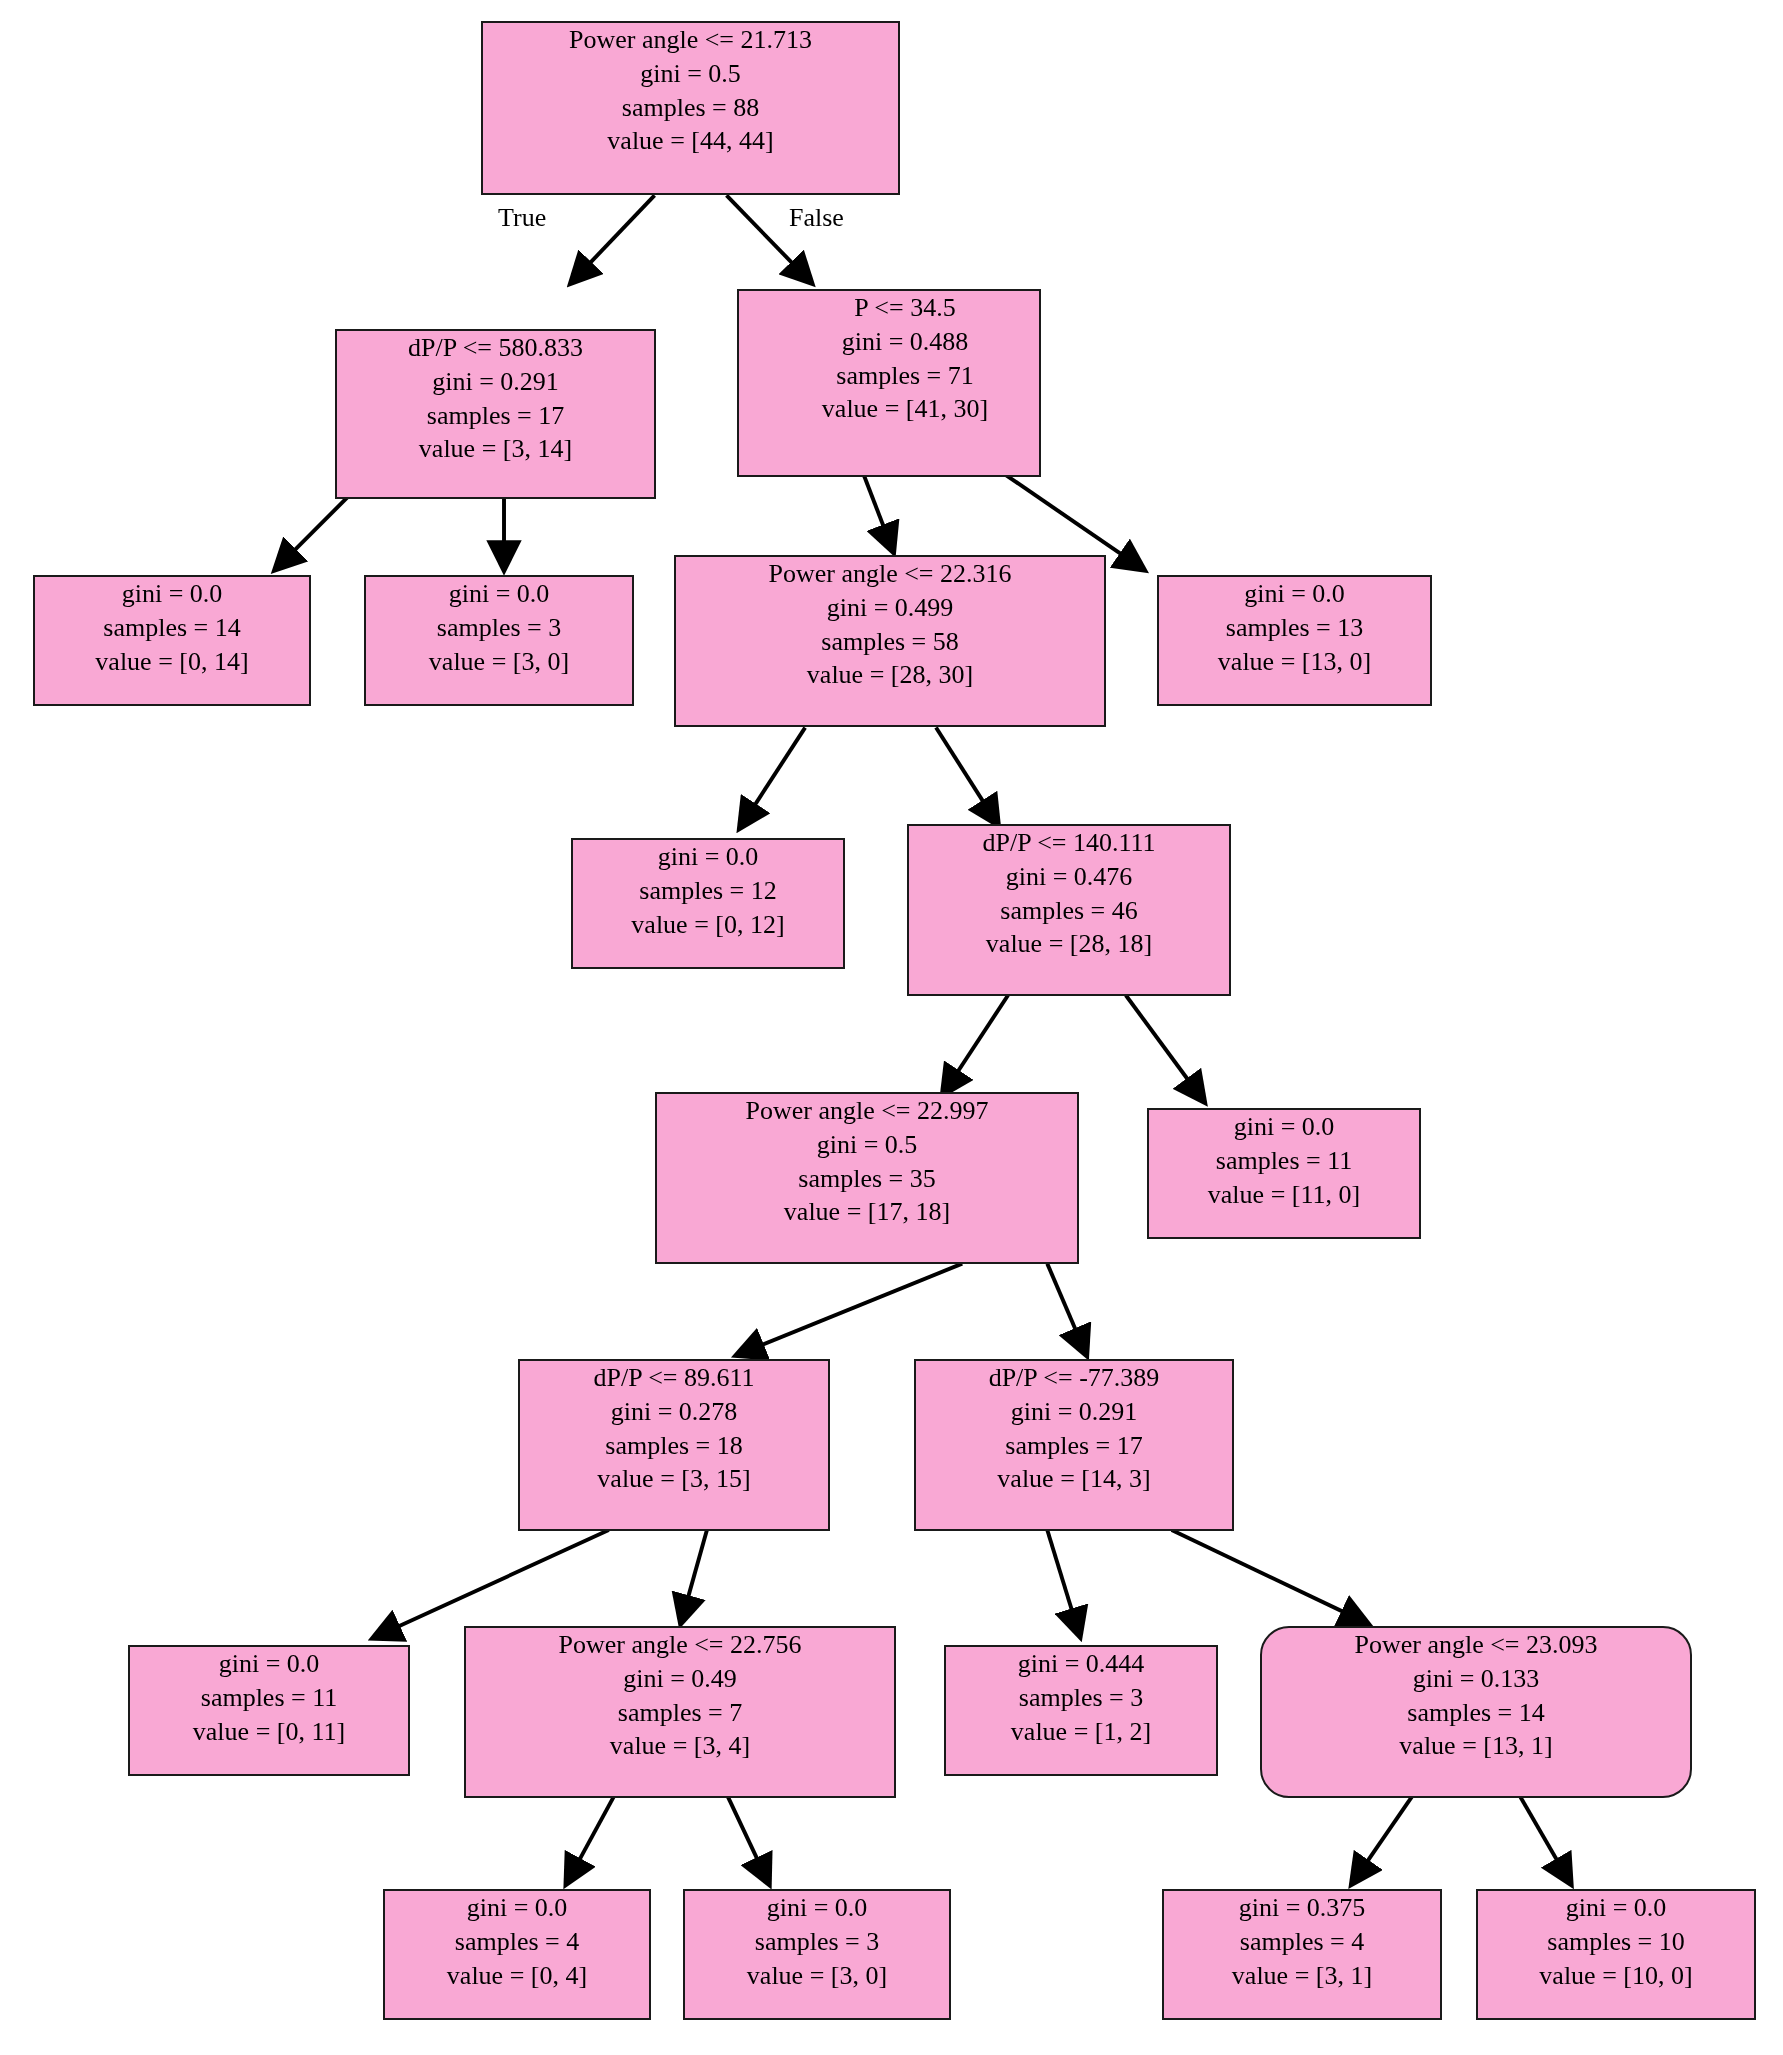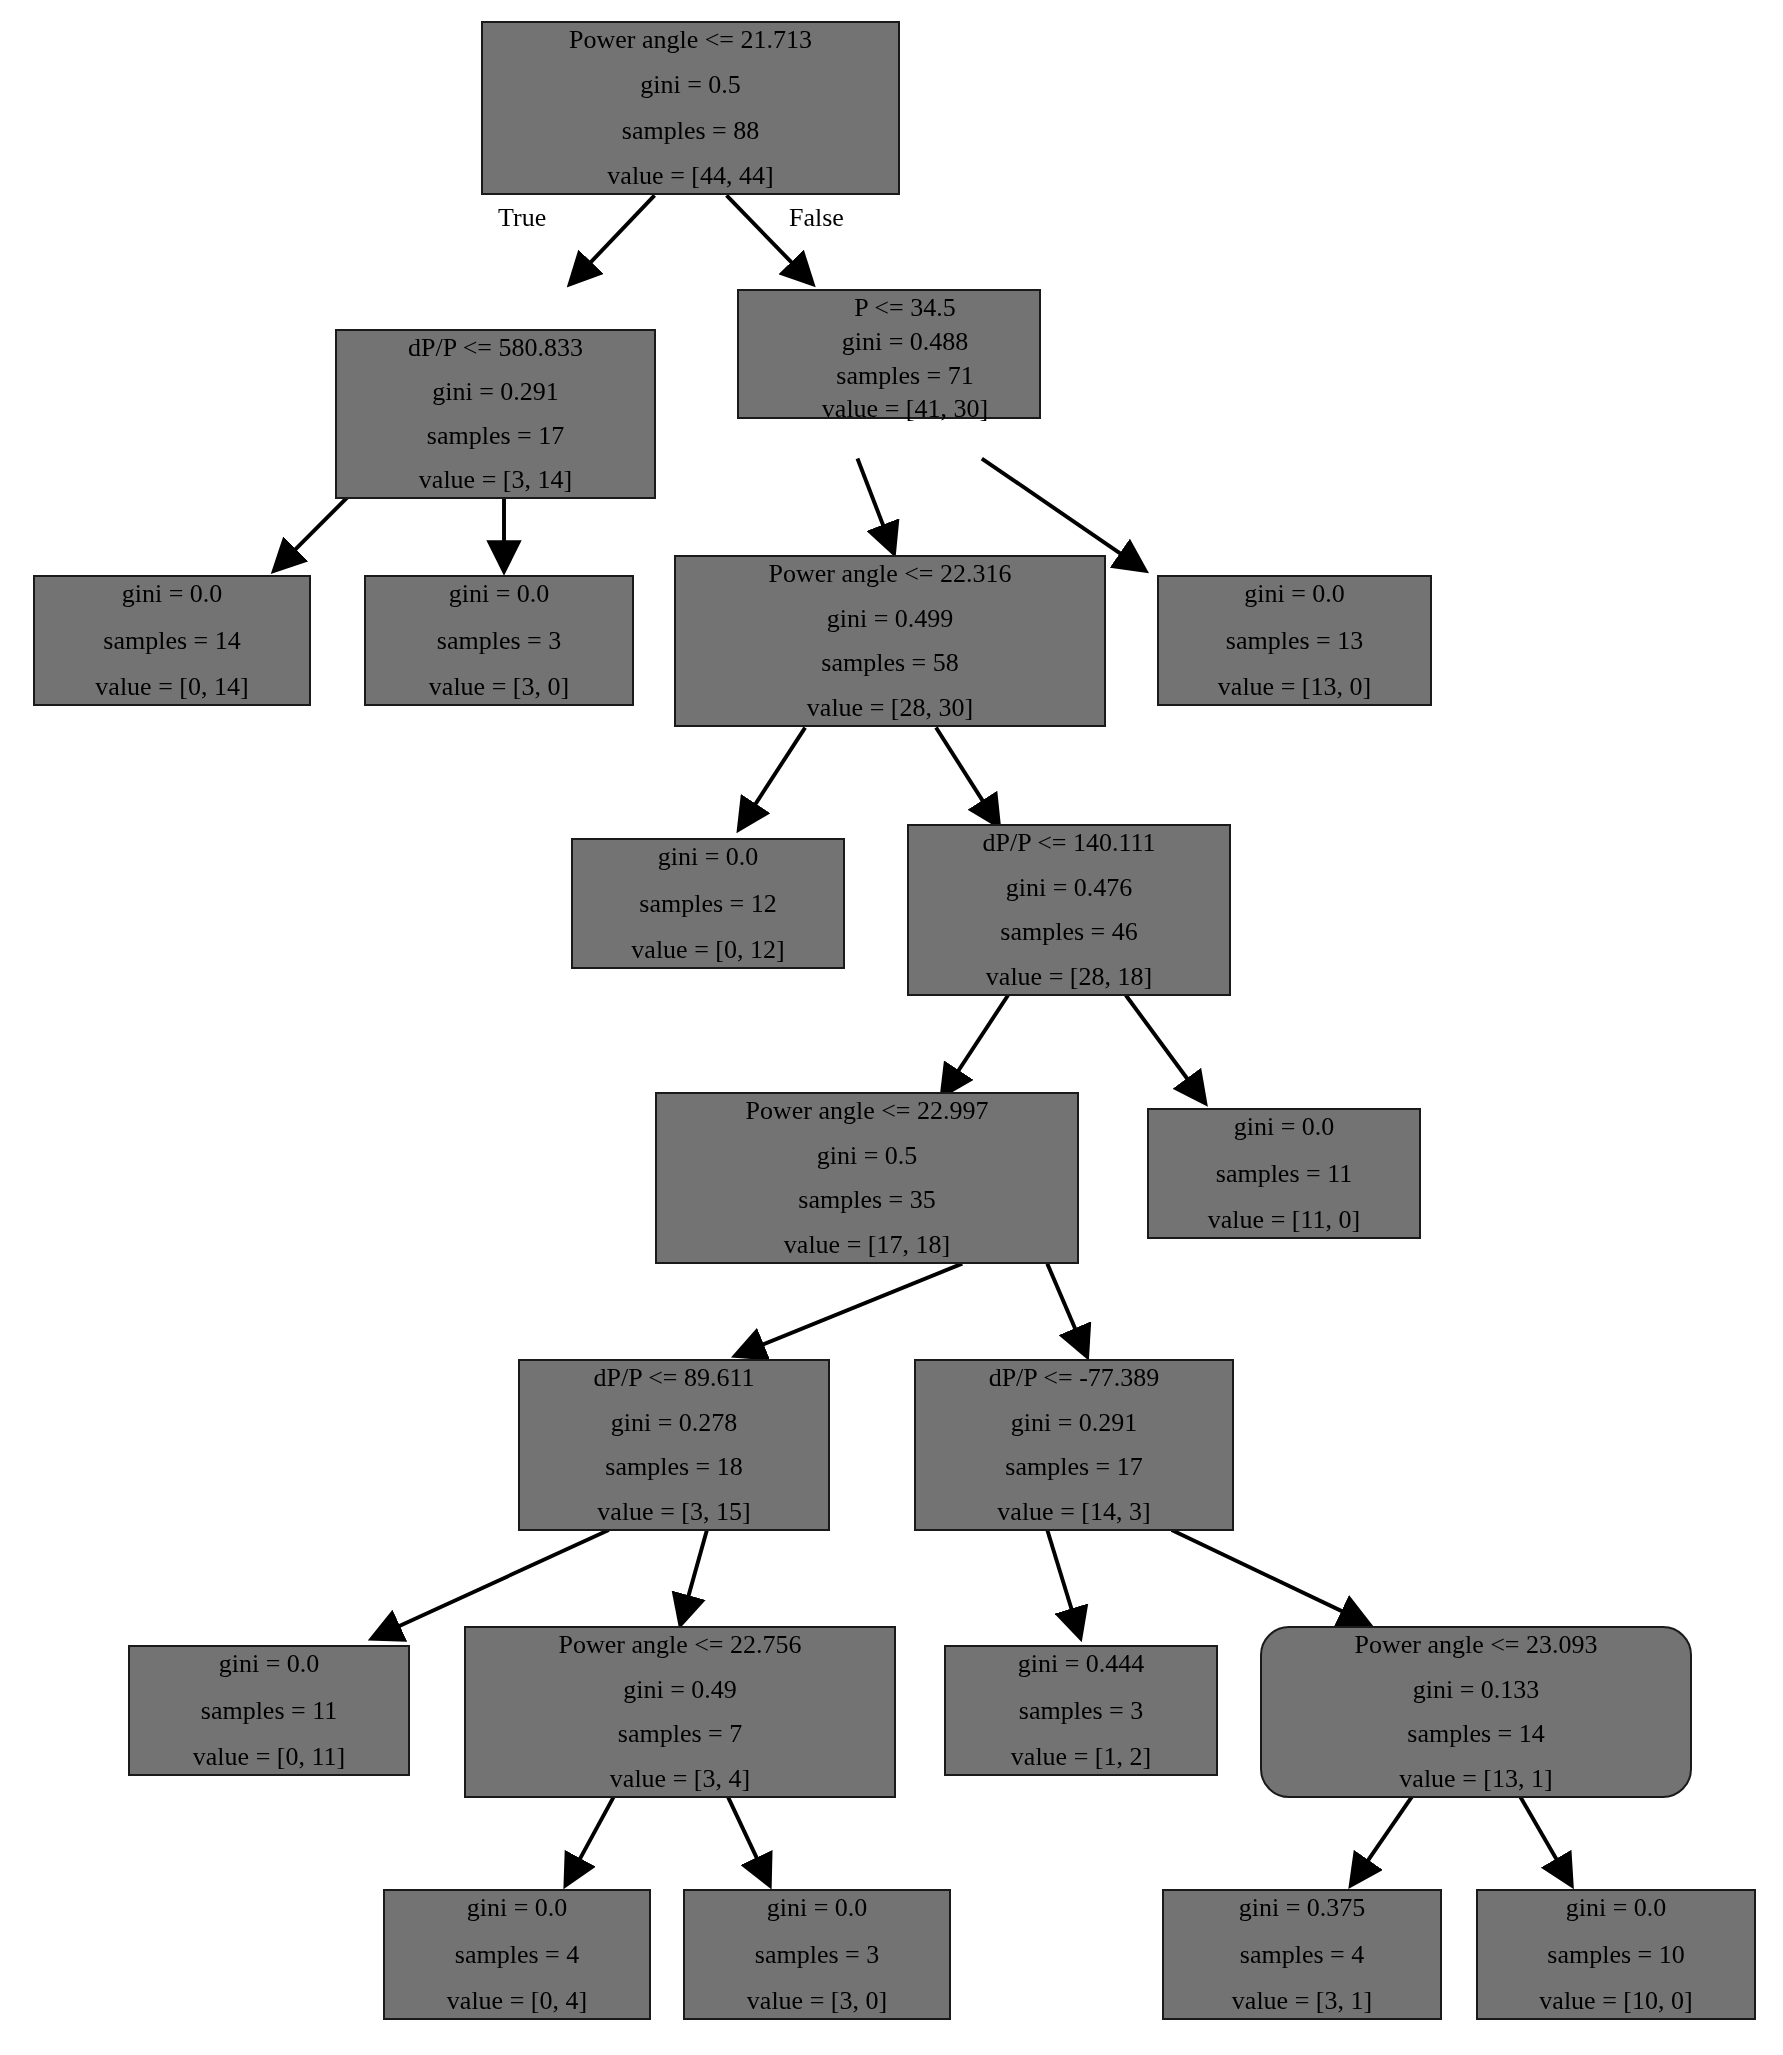--- a/index.html
+++ b/index.html
@@ -21,25 +21,25 @@
     left: 0;
     top: 0;
     width: 1783px;
     height: 2056px;
     pointer-events: none;
   }
   .node {
     position: absolute;
     box-sizing: border-box;
     border: 2.6px solid #1a1a1a;
-    background: #737373;
+    background: #f9a8d4;
     display: flex;
     flex-direction: column;
     align-items: center;
-    justify-content: space-between;
+    justify-content: flex-start;
     text-align: center;
     color: #000000;
     font-size: 26px;
     line-height: 1.30;
     z-index: 2;
   }
   .node .ln {
     display: block;
     white-space: nowrap;
   }
@@ -115,21 +115,21 @@
     <span class="ln">value = [44, 44]</span>
   </div>
 
   <div class="node" style="left:335px; top:289px; width:321px; height:170px;margin-top:40px;">
     <span class="ln">dP/P &lt;= 580.833</span>
     <span class="ln">gini = 0.291</span>
     <span class="ln">samples = 17</span>
     <span class="ln">value = [3, 14]</span>
   </div>
 
-  <div class="node" style="left:737px; top:289px; width:304px; height:130px;padding-left:32px;">
+  <div class="node" style="left:737px; top:289px; width:304px; height:188px;padding-left:32px;">
     <span class="ln">P &lt;= 34.5</span>
     <span class="ln">gini = 0.488</span>
     <span class="ln">samples = 71</span>
     <span class="ln">value = [41, 30]</span>
   </div>
 
   <div class="node" style="left:33px; top:575px; width:278px; height:131px;">
     <span class="ln">gini = 0.0</span>
     <span class="ln">samples = 14</span>
     <span class="ln">value = [0, 14]</span>

